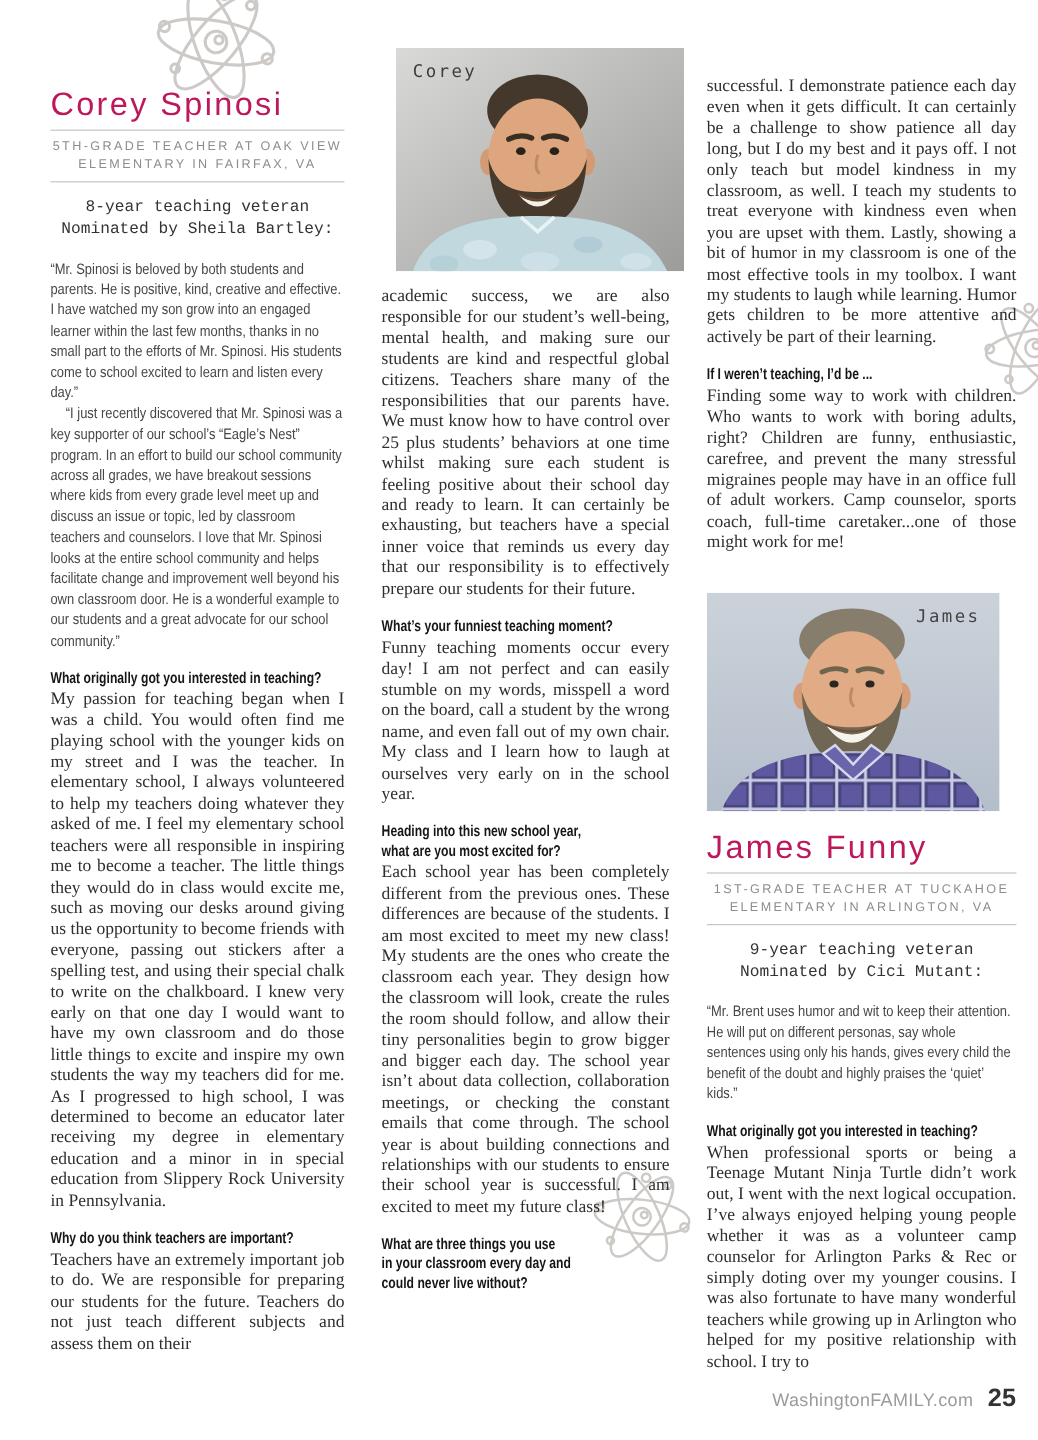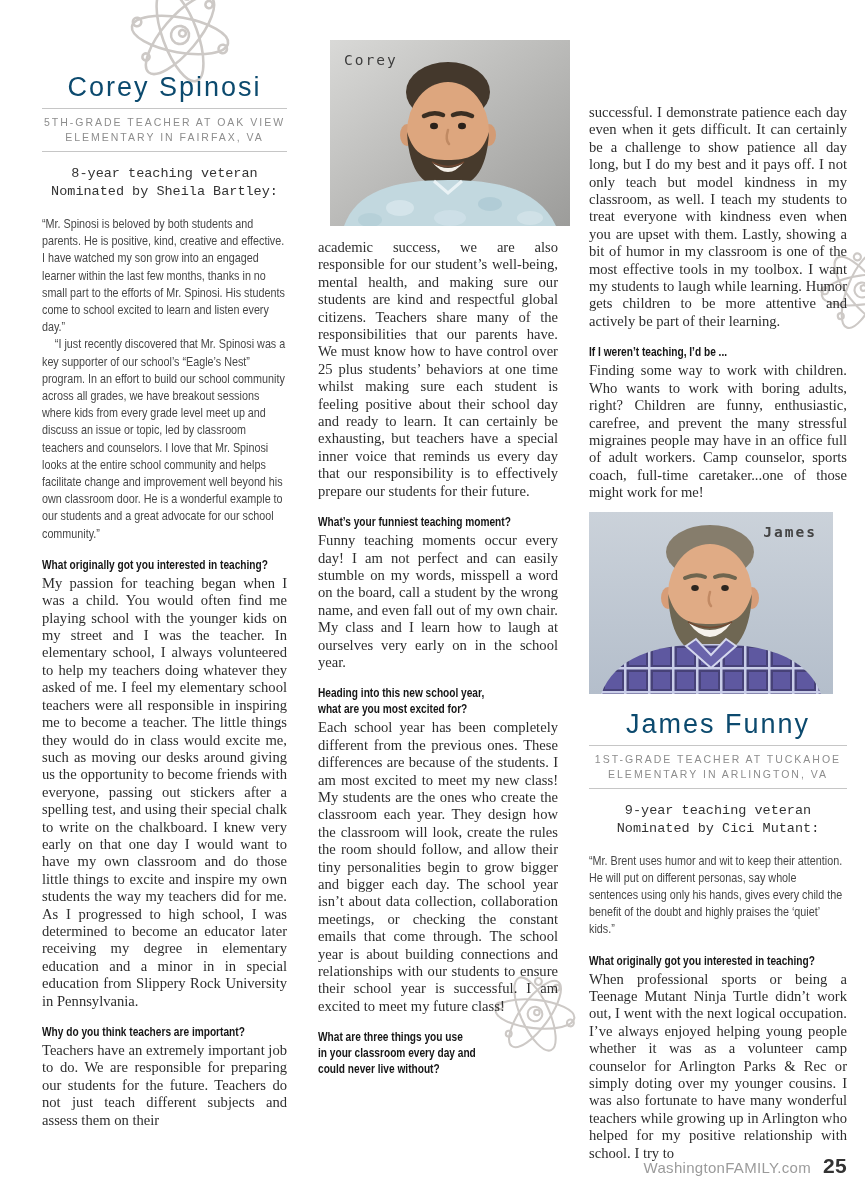--- a/index.html
+++ b/index.html
@@ -9,25 +9,25 @@
     font-family:"Liberation Sans", sans-serif;
   }
   .cols {
     position:absolute; left:42px; top:0;
     display:grid; grid-template-columns:245px 240px 258px; column-gap:31px;
     z-index:1;
   }
   .col { position:relative; }
   .col-left  { padding-top:72px; }
   .col-mid   { padding-top:40px; }
-  .col-right { padding-top:104px; }
+  .col-right { padding-top:64px; }
 
   .pname {
     margin:0 0 6px; font-weight:400; font-size:27px; line-height:30px;
-    color:#0c4a6e; text-align:center; letter-spacing:2px;
+    color:#be185d; text-align:left; letter-spacing:2px;
   }
   .prole {
     font-size:10.5px; letter-spacing:2px; color:#8d8d8d; text-align:center;
     line-height:15px; padding:6px 0; margin-bottom:13px;
     border-top:1px solid #c6c6c6; border-bottom:1px solid #c6c6c6;
     white-space:pre-line;
   }
   .script {
     font-family:Liberation Mono, monospace; font-size:13.5px; line-height:18px;
     color:#333333; text-align:center; margin-bottom:15px;
@@ -41,21 +41,21 @@
     margin:14px 0 2px; font-size:13px; font-weight:bold; line-height:16px;
     color:#161616; white-space:pre-line;
     width:128%; transform:scaleX(0.78); transform-origin:0 50%;
   }
   .body {
     margin:0; font-family:"Liberation Serif", serif; font-size:14.6px;
     line-height:17.4px; text-align:justify; color:#2e2e2e;
   }
   .photo { position:relative; margin:0 12px 13px; width:max-content; }
   .photo svg { display:block; }
-  .photo-james { margin:10px 0 15px;font-weight:bold; }
+  .photo-james { margin:32px 0 15px; }
   .plabel {
     position:absolute; top:12px;
     font-family:"DejaVu Sans Mono", monospace; font-size:14.5px;
     letter-spacing:2px; color:#3d3d3d;
   }
   .plabel-left  { left:14px; }
   .plabel-right { right:16px; color:#444444; }
 
   .footer {
     position:absolute; right:18px; bottom:22px; z-index:2;

